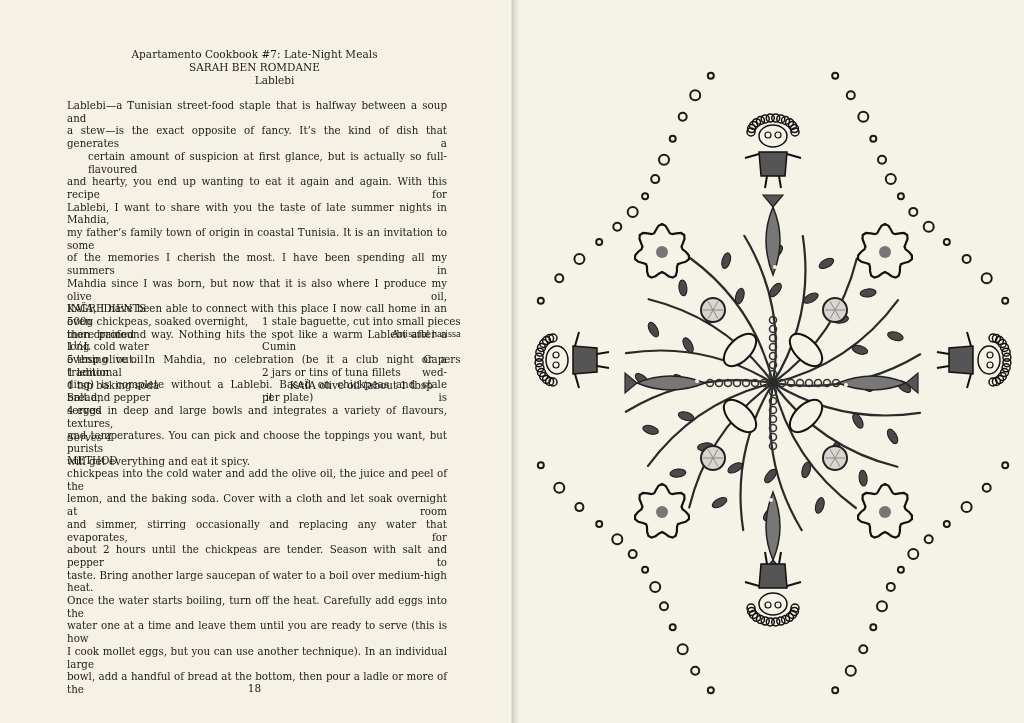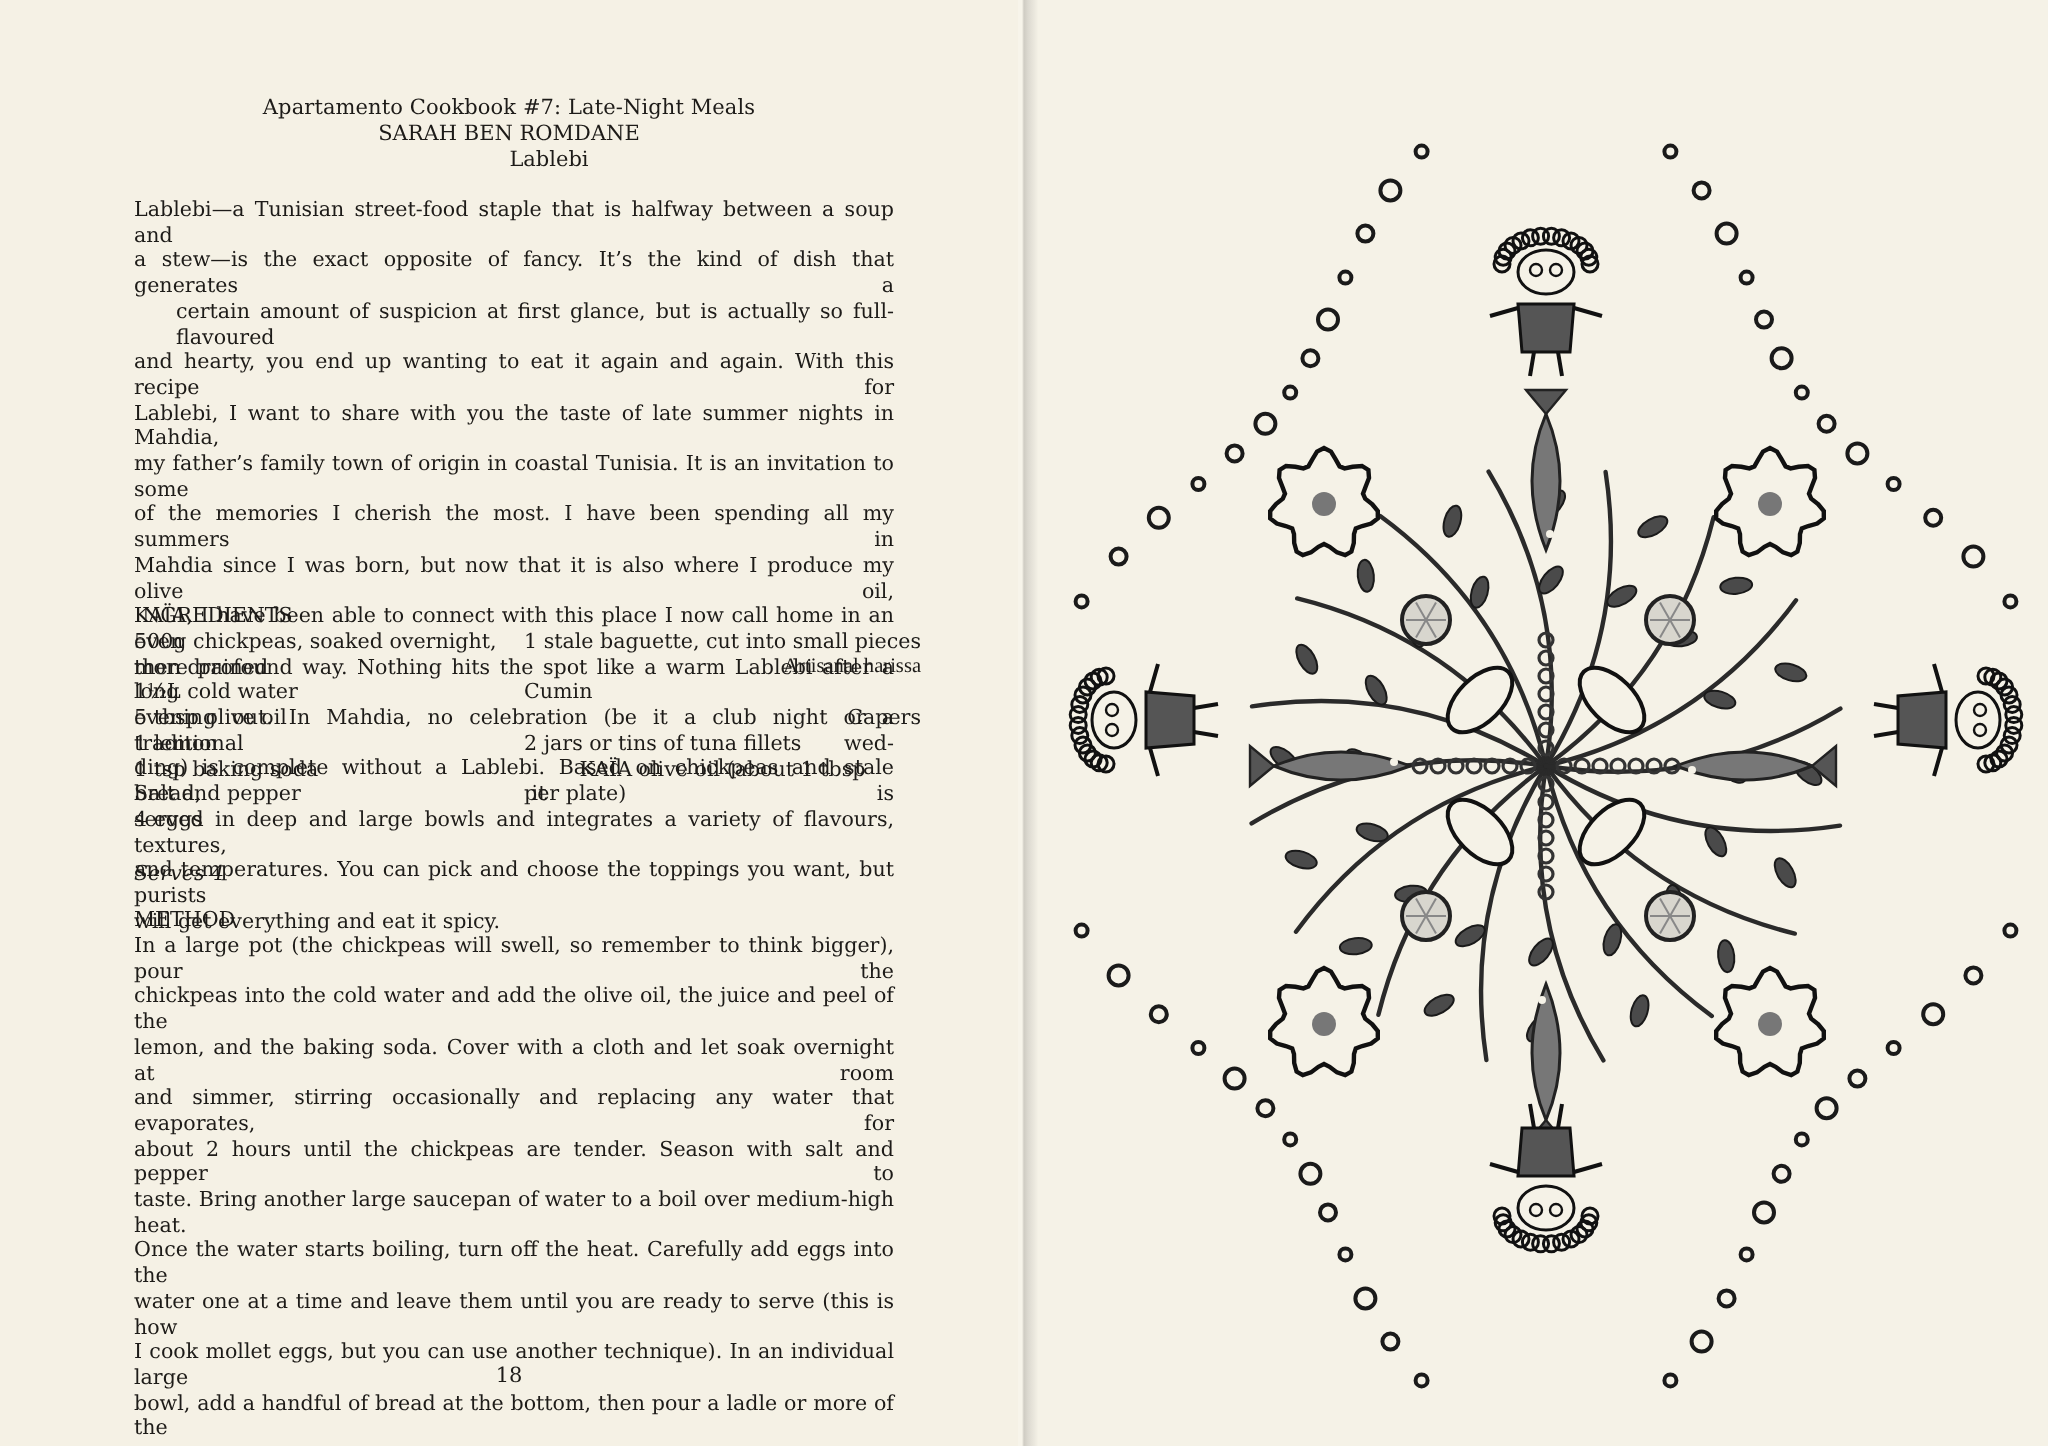--- a/index.html
+++ b/index.html
@@ -65,21 +65,20 @@
       <div style="text-align: right;">Capers</div>
       <div style="text-align: left;">2 jars or tins of tuna fillets</div>
       <div style="text-align: center;">KAÏA olive oil (about 1 tbsp</div>
       <div style="text-align: left;">per plate)</div>
     </div>
 
   <div class="serves">Serves 4</div>
 
   <div class="heading" style="top:454px">METHOD</div>
   <div class="text method" id="method">
-      <div style="text-align: justify; text-align-last: justify;">In a large pot (the chickpeas will swell, so remember to think bigger), pour the</div>
       <div style="text-align: justify; text-align-last: justify;">chickpeas into the cold water and add the olive oil, the juice and peel of the</div>
       <div style="text-align: justify; text-align-last: justify;">lemon, and the baking soda. Cover with a cloth and let soak overnight at room</div>
       <div style="text-align: justify; text-align-last: justify;">and simmer, stirring occasionally and replacing any water that evaporates, for</div>
       <div style="text-align: justify; text-align-last: justify;">about 2 hours until the chickpeas are tender. Season with salt and pepper to</div>
       <div style="text-align: justify; text-align-last: justify;">taste. Bring another large saucepan of water to a boil over medium-high heat.</div>
       <div style="text-align: justify; text-align-last: justify;">Once the water starts boiling, turn off the heat. Carefully add eggs into the</div>
       <div style="text-align: justify; text-align-last: justify;">water one at a time and leave them until you are ready to serve (this is how</div>
       <div style="text-align: justify; text-align-last: justify;">I cook mollet eggs, but you can use another technique). In an individual large</div>
       <div style="text-align: justify; text-align-last: justify;">bowl, add a handful of bread at the bottom, then pour a ladle or more of the</div>
     </div>

